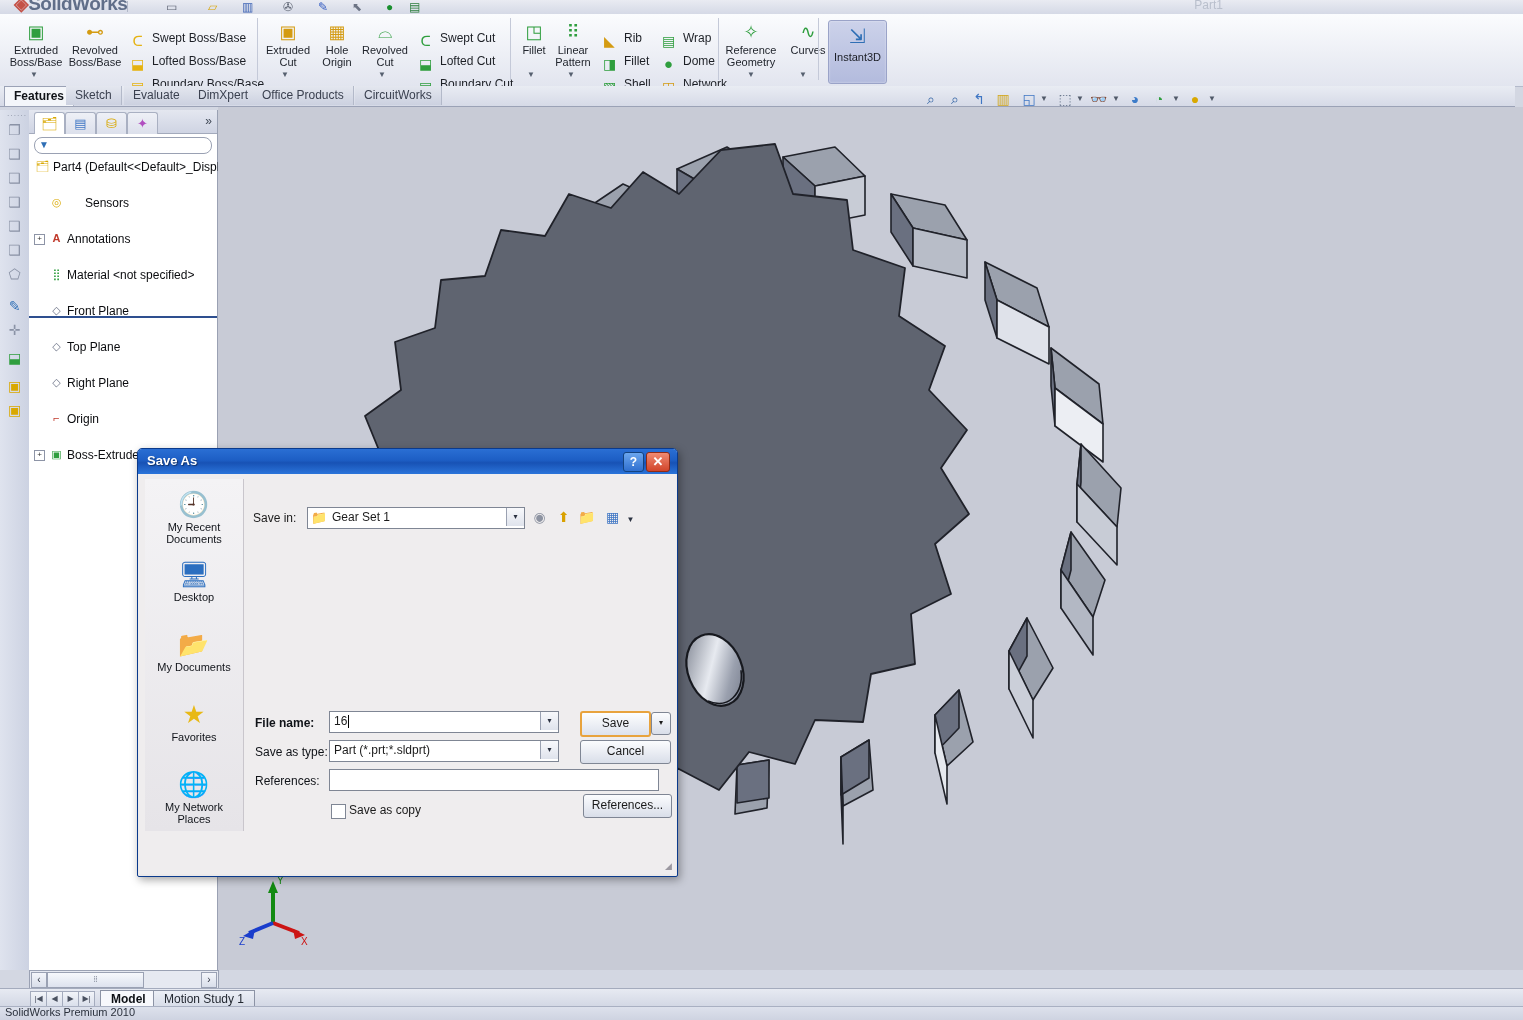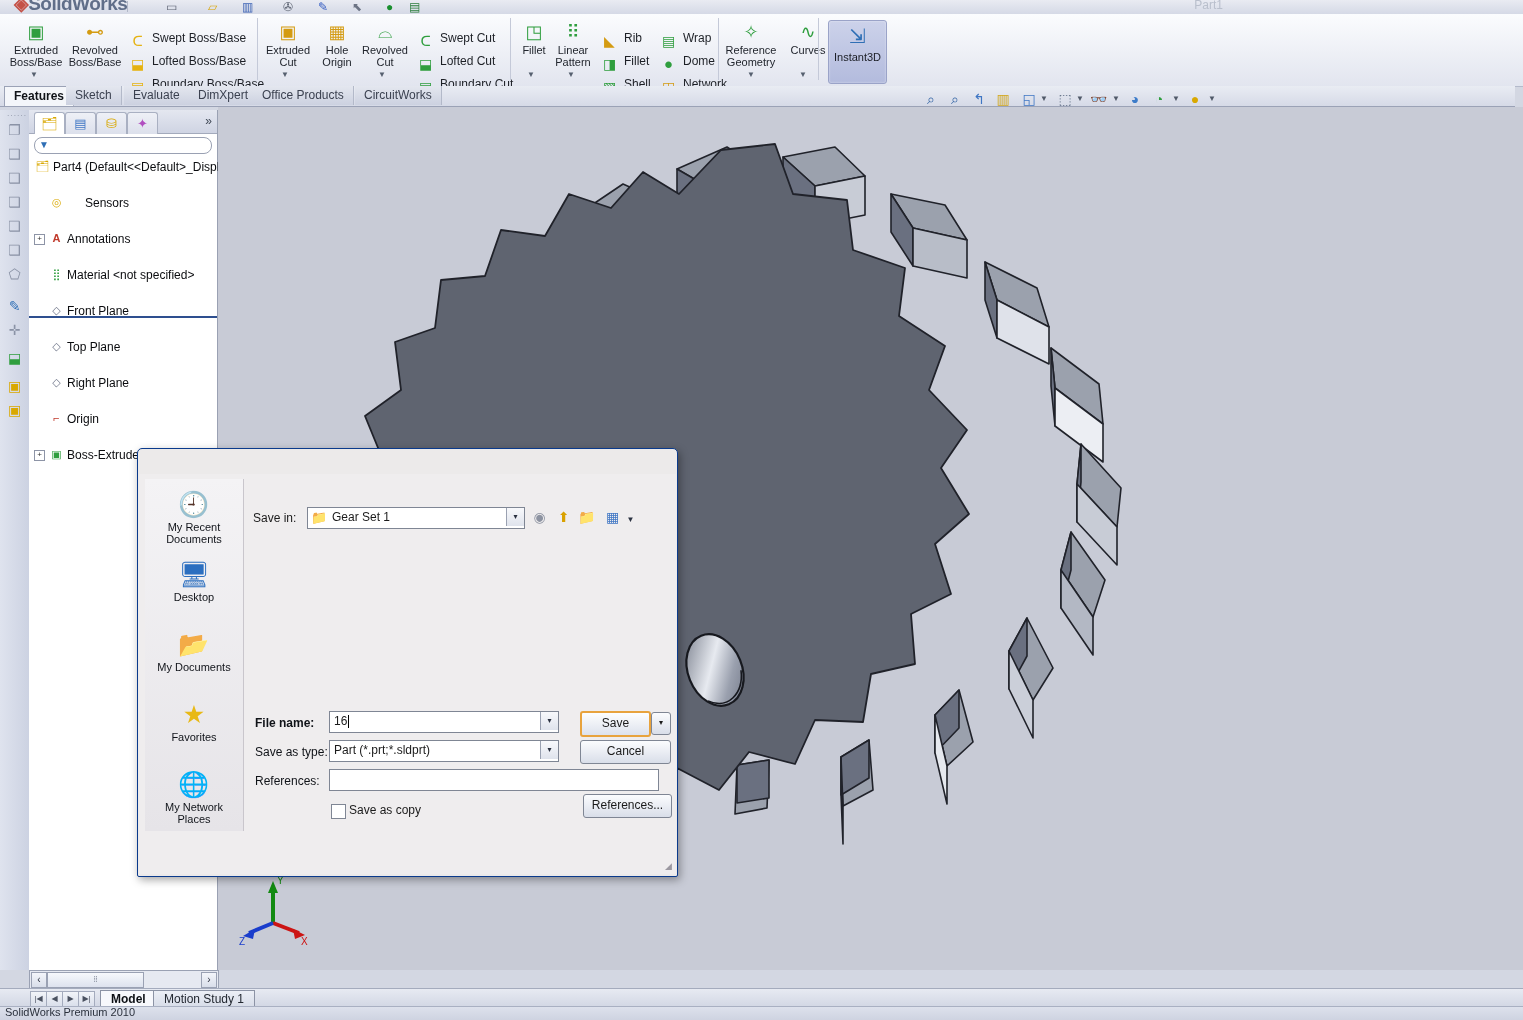--- a/index.html
+++ b/index.html
@@ -522,20 +522,25 @@
   <div class="navbtn" style="left:78px;">▶|</div>
   <div class="stab active" style="left:100px;">Model</div>
   <div class="stab" style="left:153px;">Motion Study 1</div>
 </div>
 
 <div id="statusbar">
   <span>SolidWorks Premium 2010</span>
 </div>
 
 <div id="dlg">
+  <div id="dlg-tb">
+    <div id="dlg-title">Save As</div>
+    <div id="btn-help">?</div>
+    <div id="btn-close">✕</div>
+  </div>
 
   <div id="dlg-body">
 
     <div id="places">
       <div class="place" style="top:8px;">
         <span class="pi" style="color:#3f76c4;">🕘</span>
         <span class="pl">My Recent</span>
         <span class="pl">Documents</span>
       </div>
       <div class="place" style="top:78px;">

